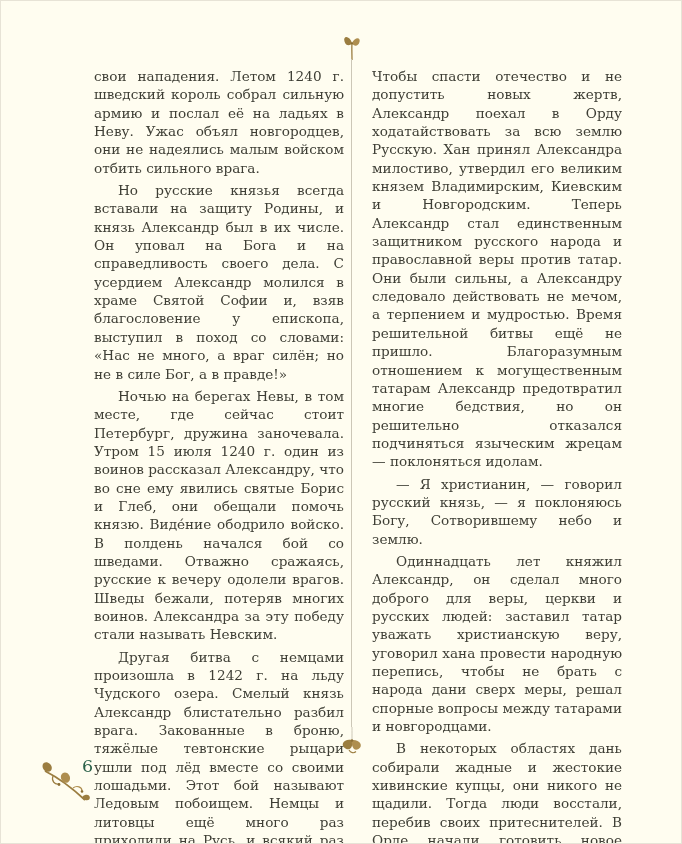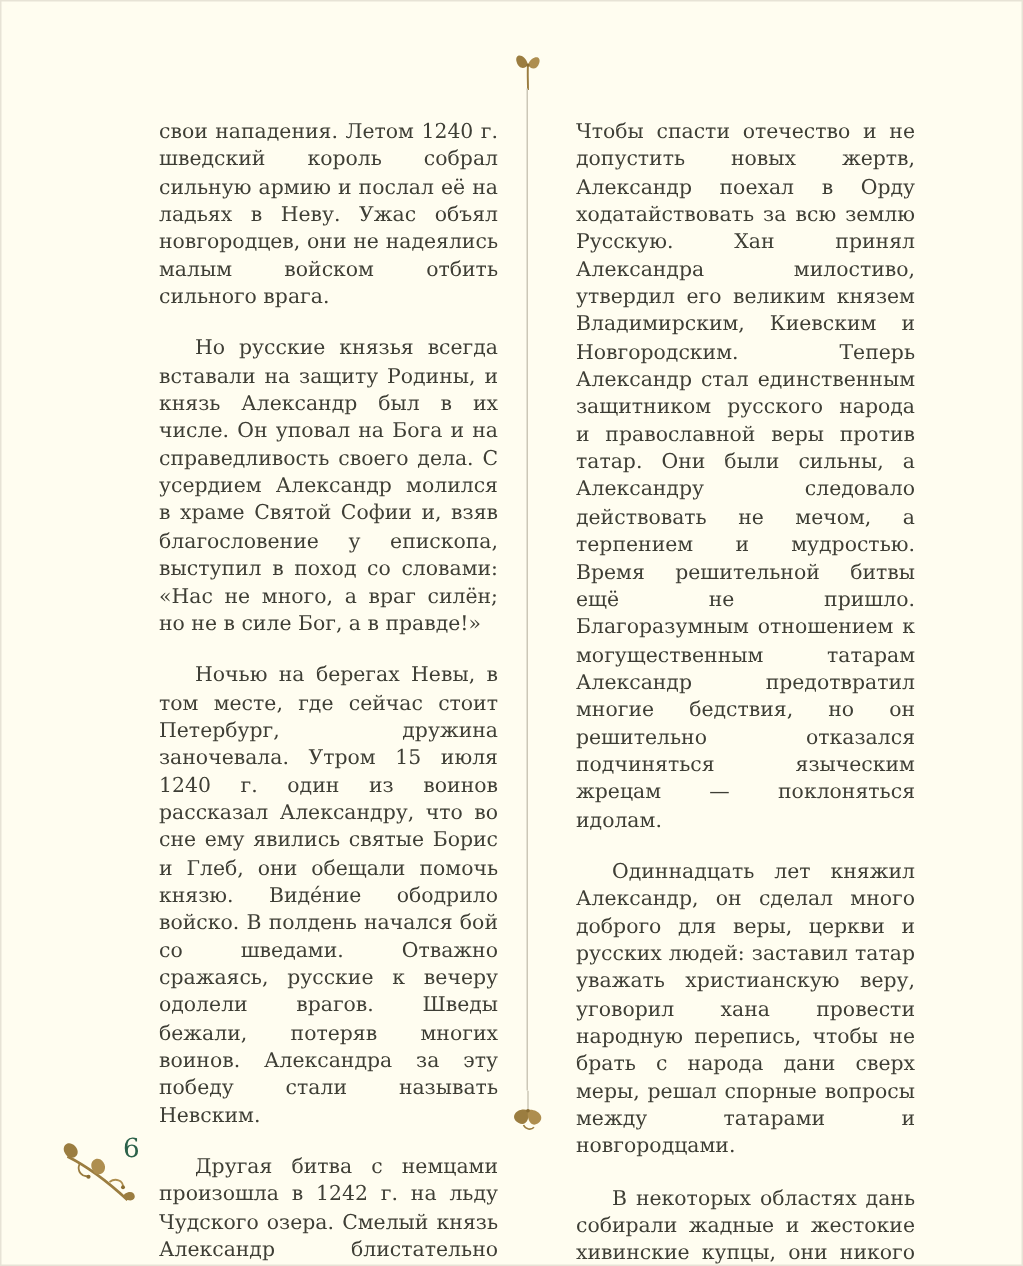--- a/index.html
+++ b/index.html
@@ -16,21 +16,21 @@
     position: absolute;
     top: 62px;
     width: 258px;
     font-size: 13.6px;
     line-height: 18.35px;
     color: #3E3E35;
     text-align: justify;
   }
   .col.left  { left: 89px; }
   .col.right { left: 367px; }
-  .para { margin: 16px; text-indent: 24px; }
+  .para { margin: 4px; text-indent: 24px; }
   .col .para:first-child { text-indent: 0; }
 
   .column-divider {
     position: absolute;
     left: 350px; top: 58px;
     width: 1px; height: 668px;
     background: #CCC7B7;
   }
   .ornament { position: absolute; line-height: 0; }
   .ornament.top    { left: 339px; top: 33px; }
@@ -73,20 +73,21 @@
   <div class="col left">
     <p class="para">свои нападения. Летом 1240 г. шведский король собрал сильную армию и послал её на ладьях в Неву. Ужас объял новгородцев, они не надеялись малым войском отбить сильного врага.</p>
     <p class="para">Но русские князья всегда вставали на защиту Родины, и князь Александр был в их числе. Он уповал на Бога и на справедливость своего дела. С усердием Александр молился в храме Святой Софии и, взяв благословение у епископа, выступил в поход со словами: «Нас не много, а враг силён; но не в силе Бог, а в правде!»</p>
     <p class="para">Ночью на берегах Невы, в том месте, где сейчас стоит Петербург, дружина заночевала. Утром 15 июля 1240 г. один из воинов рассказал Александру, что во сне ему явились святые Борис и Глеб, они обещали помочь князю. Виде́ние ободрило войско. В полдень начался бой со шведами. Отважно сражаясь, русские к вечеру одолели врагов. Шведы бежали, потеряв многих воинов. Александра за эту победу стали называть Невским.</p>
     <p class="para">Другая битва с немцами произошла в 1242 г. на льду Чудского озера. Смелый князь Александр блистательно разбил врага. Закованные в броню, тяжёлые тевтонские рыцари ушли под лёд вместе со своими лошадьми. Этот бой называют Ледовым побоищем. Немцы и литовцы ещё много раз приходили на Русь, и всякий раз князь Александр побеждал врагов, Господь помогал ему.</p>
 
   </div>
 
   <div class="col right">
     <p class="para">Чтобы спасти отечество и не допустить новых жертв, Александр поехал в Орду ходатайствовать за всю землю Русскую. Хан принял Александра милостиво, утвердил его великим князем Владимирским, Киевским и Новгородским. Теперь Александр стал единственным защитником русского народа и православной веры против татар. Они были сильны, а Александру следовало действовать не мечом, а терпением и мудростью. Время решительной битвы ещё не пришло. Благоразумным отношением к могущественным татарам Александр предотвратил многие бедствия, но он решительно отказался подчиняться языческим жрецам — поклоняться идолам.</p>
+    <p class="para">— Я христианин, — говорил русский князь, — я поклоняюсь Богу, Сотворившему небо и землю.</p>
     <p class="para">Одиннадцать лет княжил Александр, он сделал много доброго для веры, церкви и русских людей: заставил татар уважать христианскую веру, уговорил хана провести народную перепись, чтобы не брать с народа дани сверх меры, решал спорные вопросы между татарами и новгородцами.</p>
     <p class="para">В некоторых областях дань собирали жадные и жестокие хивинские купцы, они никого не щадили. Тогда люди восстали, перебив своих притеснителей. В Орде начали готовить новое ополчение, чтобы</p>
   </div>
 
   <span class="footer-flourish">
     <svg width="56" height="50" viewBox="0 0 56 50" xmlns="http://www.w3.org/2000/svg">
       <path d="M8 12 C20 18 34 28 48 41" stroke="#9B7D40" stroke-width="1.8" fill="none"></path>
       <path d="M8 12 C2 6 8 0 13 5 C17 9 14 15 8 12 Z" fill="#9B7D40"></path>
       <path d="M26 23 C20 16 28 10 32 16 C35 20.5 31 26 26 23 Z" fill="#AE8E4F"></path>
       <path d="M48 41 C55 43 54 34 48 36 C44.5 37 44.5 40 48 41 Z" fill="#9B7D40"></path>

